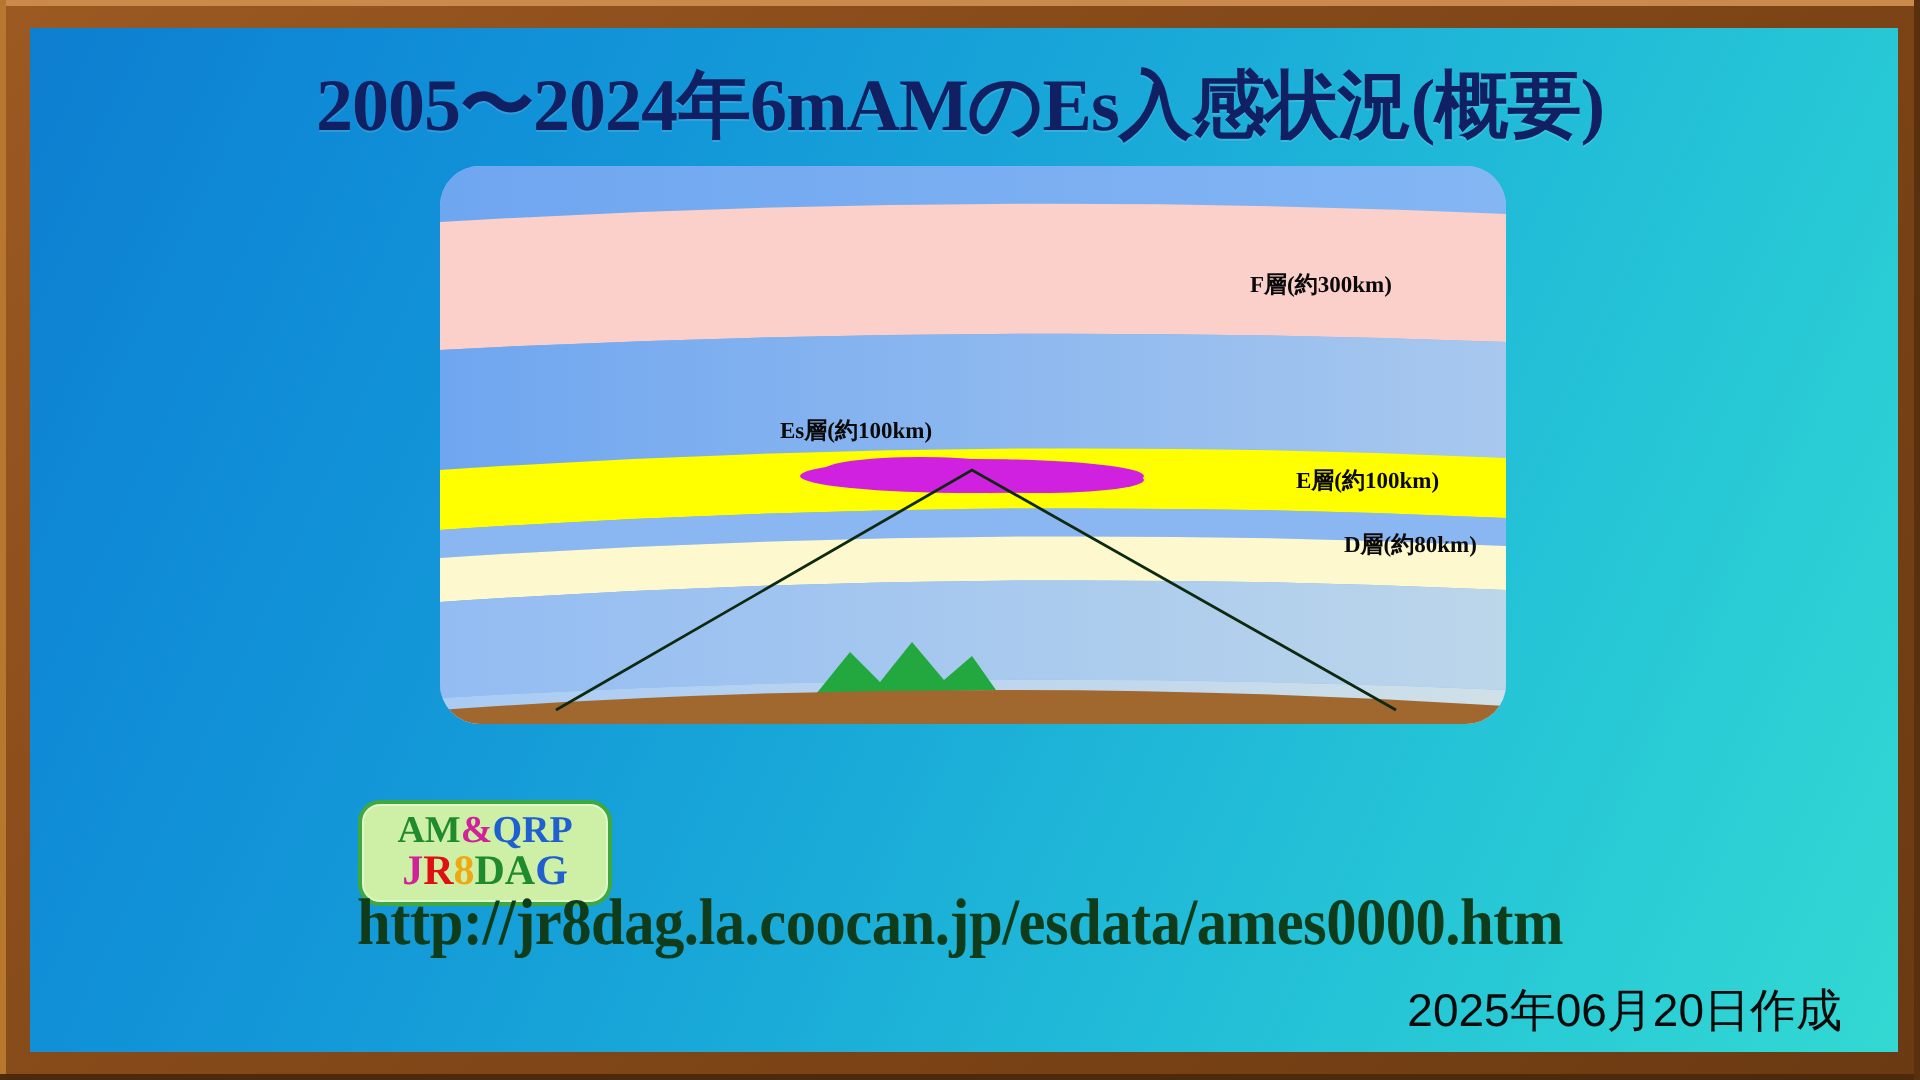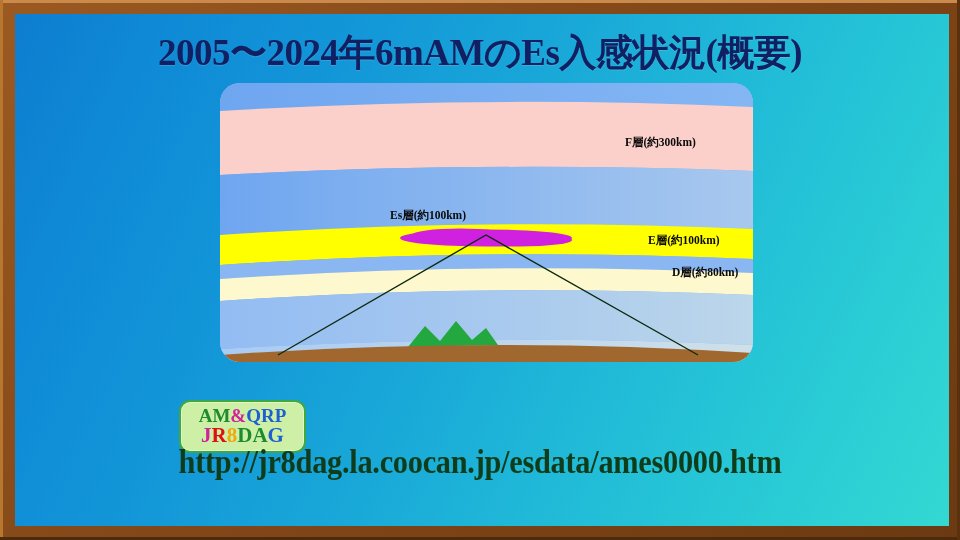--- a/index.html
+++ b/index.html
@@ -198,15 +198,16 @@
     </div>
 
     <div id="badge" style="background: rgb(205, 240, 166); border-color: rgb(63, 168, 63);">
       <div class="badge-row" id="badge-row1"><span class="ch" style="color: rgb(31, 138, 46);">A</span><span class="ch" style="color: rgb(31, 138, 46);">M</span><span class="ch" style="color: rgb(208, 35, 154);">&amp;</span><span class="ch" style="color: rgb(31, 95, 208);">Q</span><span class="ch" style="color: rgb(31, 95, 208);">R</span><span class="ch" style="color: rgb(31, 95, 208);">P</span></div>
       <div class="badge-row" id="badge-row2"><span class="ch" style="color: rgb(208, 35, 154);">J</span><span class="ch" style="color: rgb(224, 16, 16);">R</span><span class="ch" style="color: rgb(240, 168, 16);">8</span><span class="ch" style="color: rgb(31, 138, 46);">D</span><span class="ch" style="color: rgb(31, 138, 46);">A</span><span class="ch" style="color: rgb(31, 95, 208);">G</span></div>
     </div>
 
 
     <div id="url">http://jr8dag.la.coocan.jp/esdata/ames0000.htm</div>
 
+    <div id="date">2025年06月20日作成</div>
 
   </div>
 </div>
 
 </body></html>

